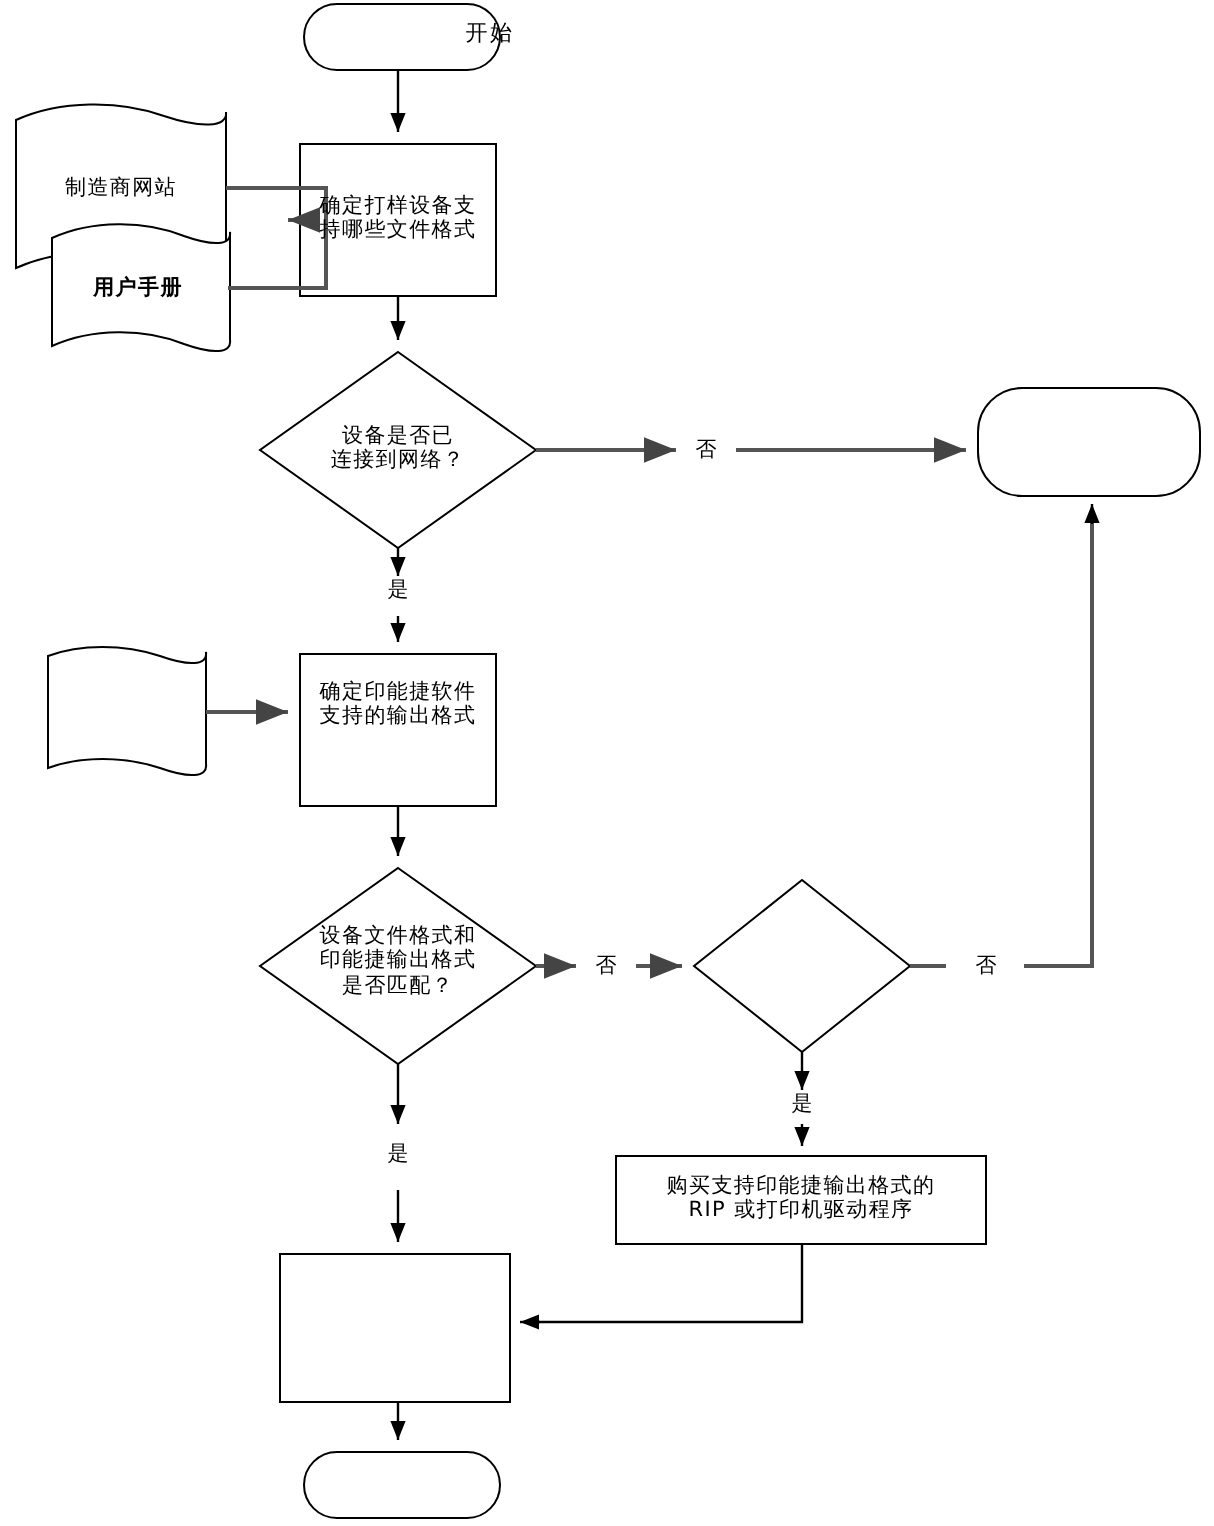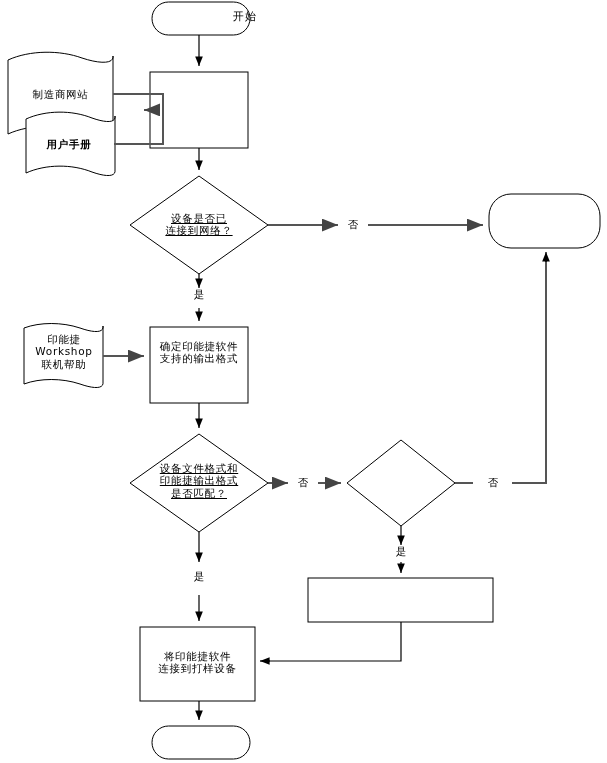--- a/index.html
+++ b/index.html
@@ -153,40 +153,39 @@
 
     <line class="conn-thin" x1="199" y1="701" x2="199" y2="720" marker-end="url(#arrowk)"></line>
   </svg>
 
   <div class="node-label lbl-term" style="left:152px; top:11px; width:98px;margin-left:44px;">开始</div>
 
   <div class="node-label lbl-cjk" style="left:8px; top:88px; width:105px;">制造商网站</div>
 
   <div class="node-label lbl-cjk" style="left:24px; top:138px; width:90px;font-weight:bold;">用户手册</div>
 
-
-  <div class="node-label lbl-cjk" style="left:137px; top:212px; width:124px;text-decoration:underline;">设备是否已
+  <div class="node-label lbl-cjk" style="left:150px; top:97px; width:98px;">确定打样设备支
+持哪些文件格式</div>
+
+  <div class="node-label lbl-cjk" style="left:137px; top:212px; width:124px;">设备是否已
 连接到网络？</div>
 
 
-  <div class="node-label lbl-cjk" style="left:24px; top:333px; width:80px;">印能捷
-Workshop
-联机帮助</div>
 
   <div class="node-label lbl-cjk" style="left:148px; top:340px; width:102px;">确定印能捷软件
 支持的输出格式</div>
 
-  <div class="node-label lbl-cjk" style="left:134px; top:462px; width:130px;text-decoration:underline;">设备文件格式和
+  <div class="node-label lbl-cjk" style="left:134px; top:462px; width:130px;">设备文件格式和
 印能捷输出格式
 是否匹配？</div>
 
 
-
-  <div class="node-label lbl-cjk" style="left:140px; top:650px; width:115px;">将印能捷软件
-连接到打样设备</div>
+  <div class="node-label lbl-cjk" style="left:308px; top:587px; width:185px;">购买支持印能捷输出格式的
+RIP 或打印机驱动程序</div>
+
 
   <div class="node-label lbl-term" style="left:152px; top:735px; width:98px;margin-top:41px;">完成</div>
 
   <div class="edge-label" style="left:338px; top:218px; width:30px;">否</div>
 
   <div class="edge-label" style="left:184px; top:288px; width:30px;">是</div>
 
   <div class="edge-label" style="left:288px; top:476px; width:30px;">否</div>
 
   <div class="edge-label" style="left:184px; top:570px; width:30px;">是</div>

